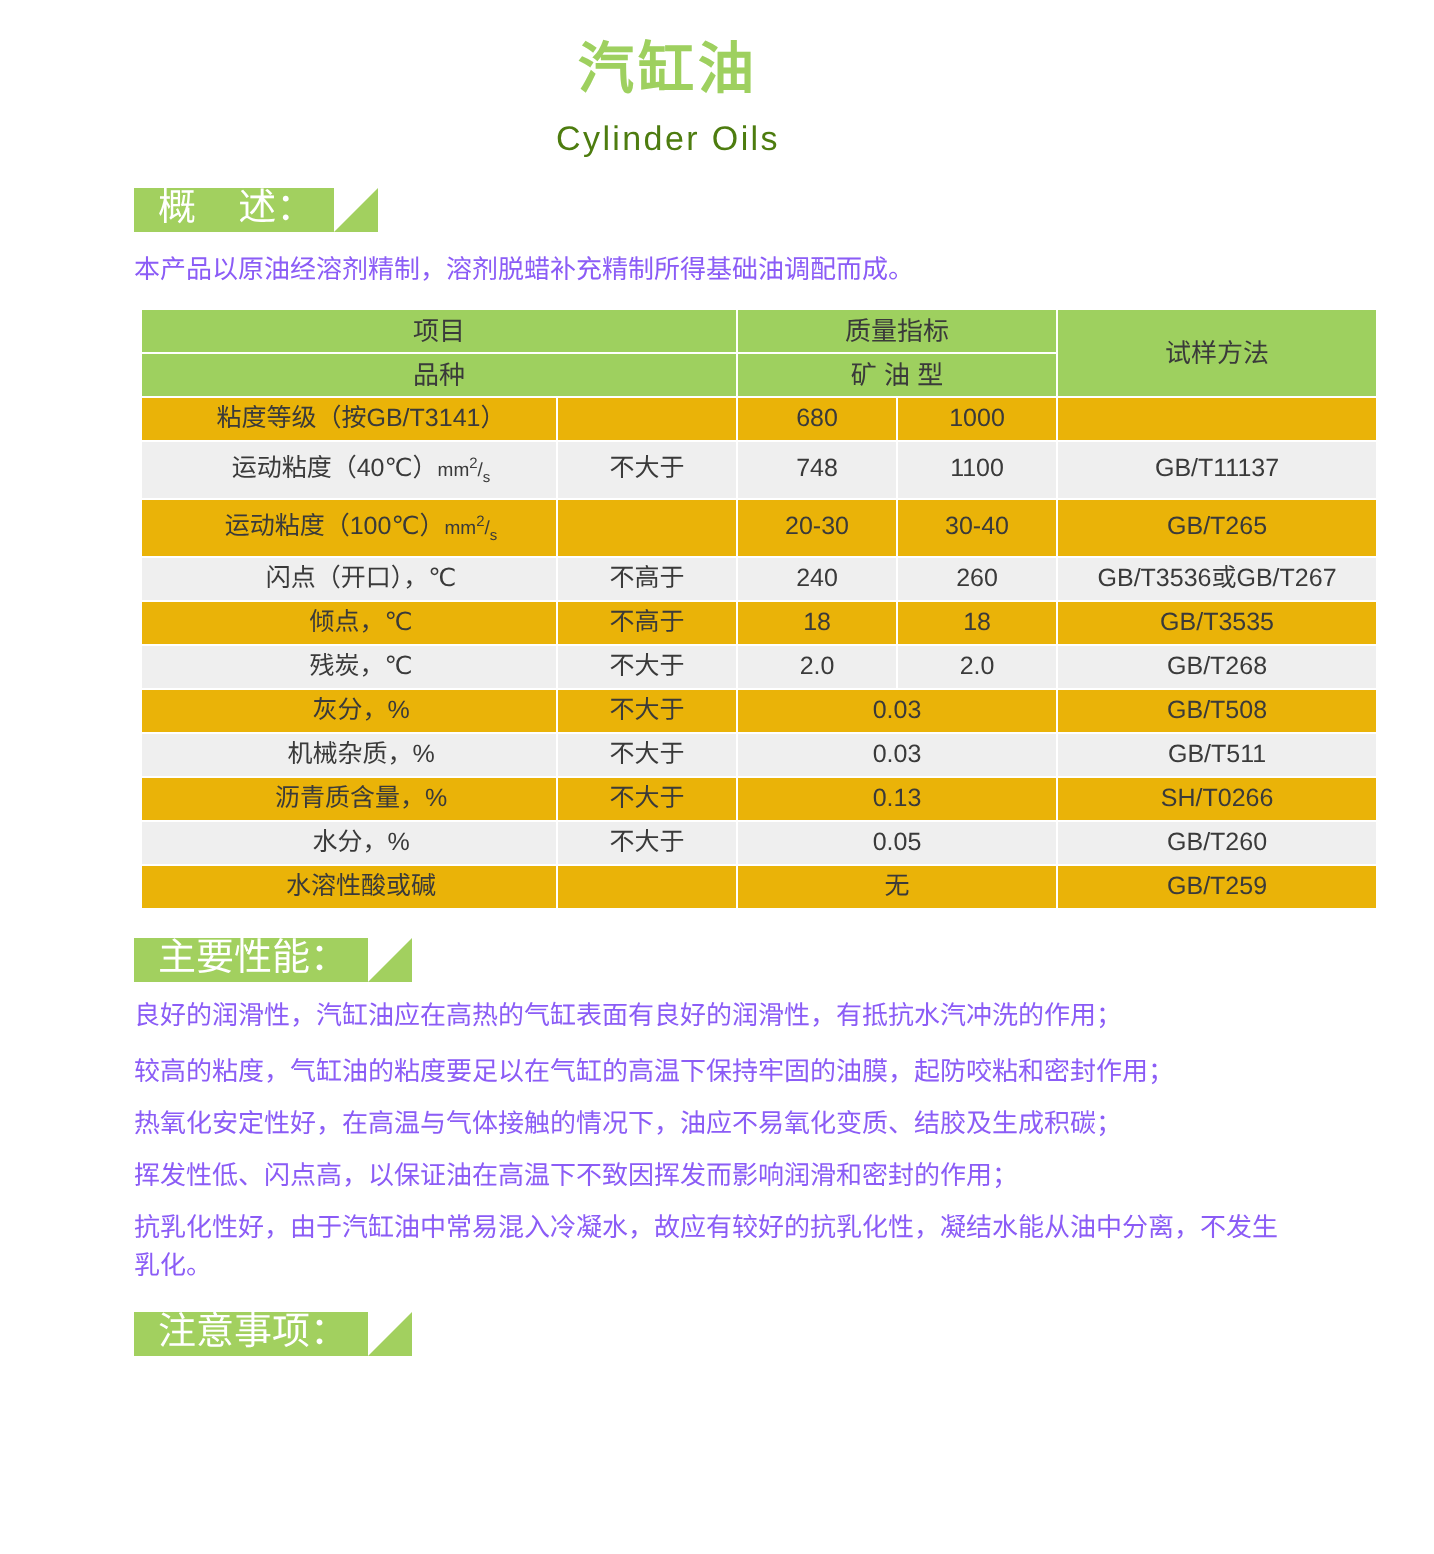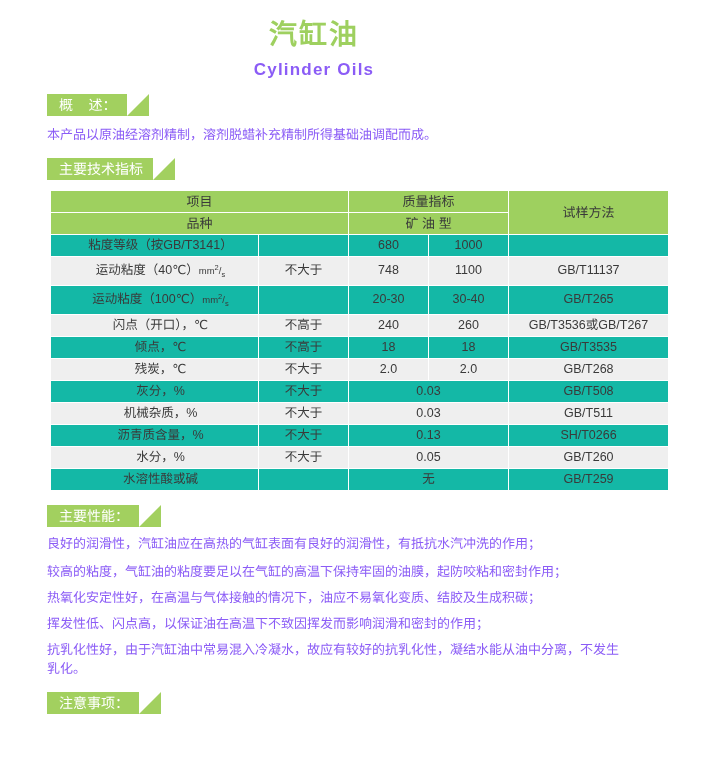--- a/index.html
+++ b/index.html
@@ -4,48 +4,48 @@
 <style>
   * { box-sizing: border-box; }
   html, body {
     margin: 0; padding: 0;
     width: 717px; height: 777px;
     background: #ffffff;
     font-family: "Liberation Sans", "DejaVu Sans", sans-serif;
     color: #3d3d3d;
     overflow: hidden;
   }
-  .page { position: relative; width: 628px; height: 777px; padding: 0; }
+  .page { position: relative; width: 628px; height: 777px; padding: 0; margin-left: 20px; }
 
   
   .title-zone { text-align: center; padding-top: 18px; }
   .title-cn {
     font-size: 28px;
     font-weight: 700;
     color: #9ed05f;
     letter-spacing: 2px;
     line-height: 1.2;
   }
   .title-en {
     font-size: 17px;
-    color: #8b5cf6;
+    color: #4d7c0f;
     letter-spacing: 1.2px;
     margin-top: 8px;
-    font-weight: 700;
+    font-weight: 400;
   }
 
   
   .banner {
     position: relative;
     display: inline-block;
     height: 22px;
     line-height: 22px;
     background: #a2d05f;
     color: #ffffff;
-    font-size: 14px;
+    font-size: 19px;
     font-weight: 400;
     padding: 0 10px 0 12px;
     margin-left: 47px;
     white-space: pre;
   }
   .banner::after {
     content: "";
     position: absolute;
     top: 0; right: -22px;
     width: 0; height: 0;
@@ -78,21 +78,21 @@
     padding: 0;
     height: 21px;
     font-weight: 400;
     color: #3a3a3a;
     text-align: center;
     vertical-align: middle;
     line-height: 21px;
   }
   .hd { background: #9ed05f; font-size: 13px; color: #333333; }
   .hd-tall { height: 42px; line-height: 42px; }
-  .row-g td { background: #14b8a6; }
+  .row-g td { background: #eab308; }
   .row-w td { background: #efefef; }
   .c-item {
     text-align: left;
     padding-left: 12px !important;
     white-space: nowrap;
   }
   .c-qual { text-align: center; white-space: nowrap; }
   .c-val { text-align: center; }
   .c-method { text-align: center; white-space: nowrap; }
   .unit { font-size: 9.5px; }
@@ -107,23 +107,20 @@
   <div class="title-zone">
     <div class="title-cn">汽缸油</div>
     <div class="title-en">Cylinder Oils</div>
   </div>
 
   <div class="banner-wrap">
     <div class="banner">概    述：</div>
   </div>
   <div class="para para-first">本产品以原油经溶剂精制，溶剂脱蜡补充精制所得基础油调配而成。</div>
 
-  <div class="banner-wrap">
-    <div class="banner">主要技术指标</div>
-  </div>
 
   <div class="tbl-wrap">
     <table class="spec">
       <colgroup>
         <col style="width:208px">
         <col style="width:90px">
         <col style="width:80px">
         <col style="width:80px">
         <col style="width:160px">
       </colgroup>

